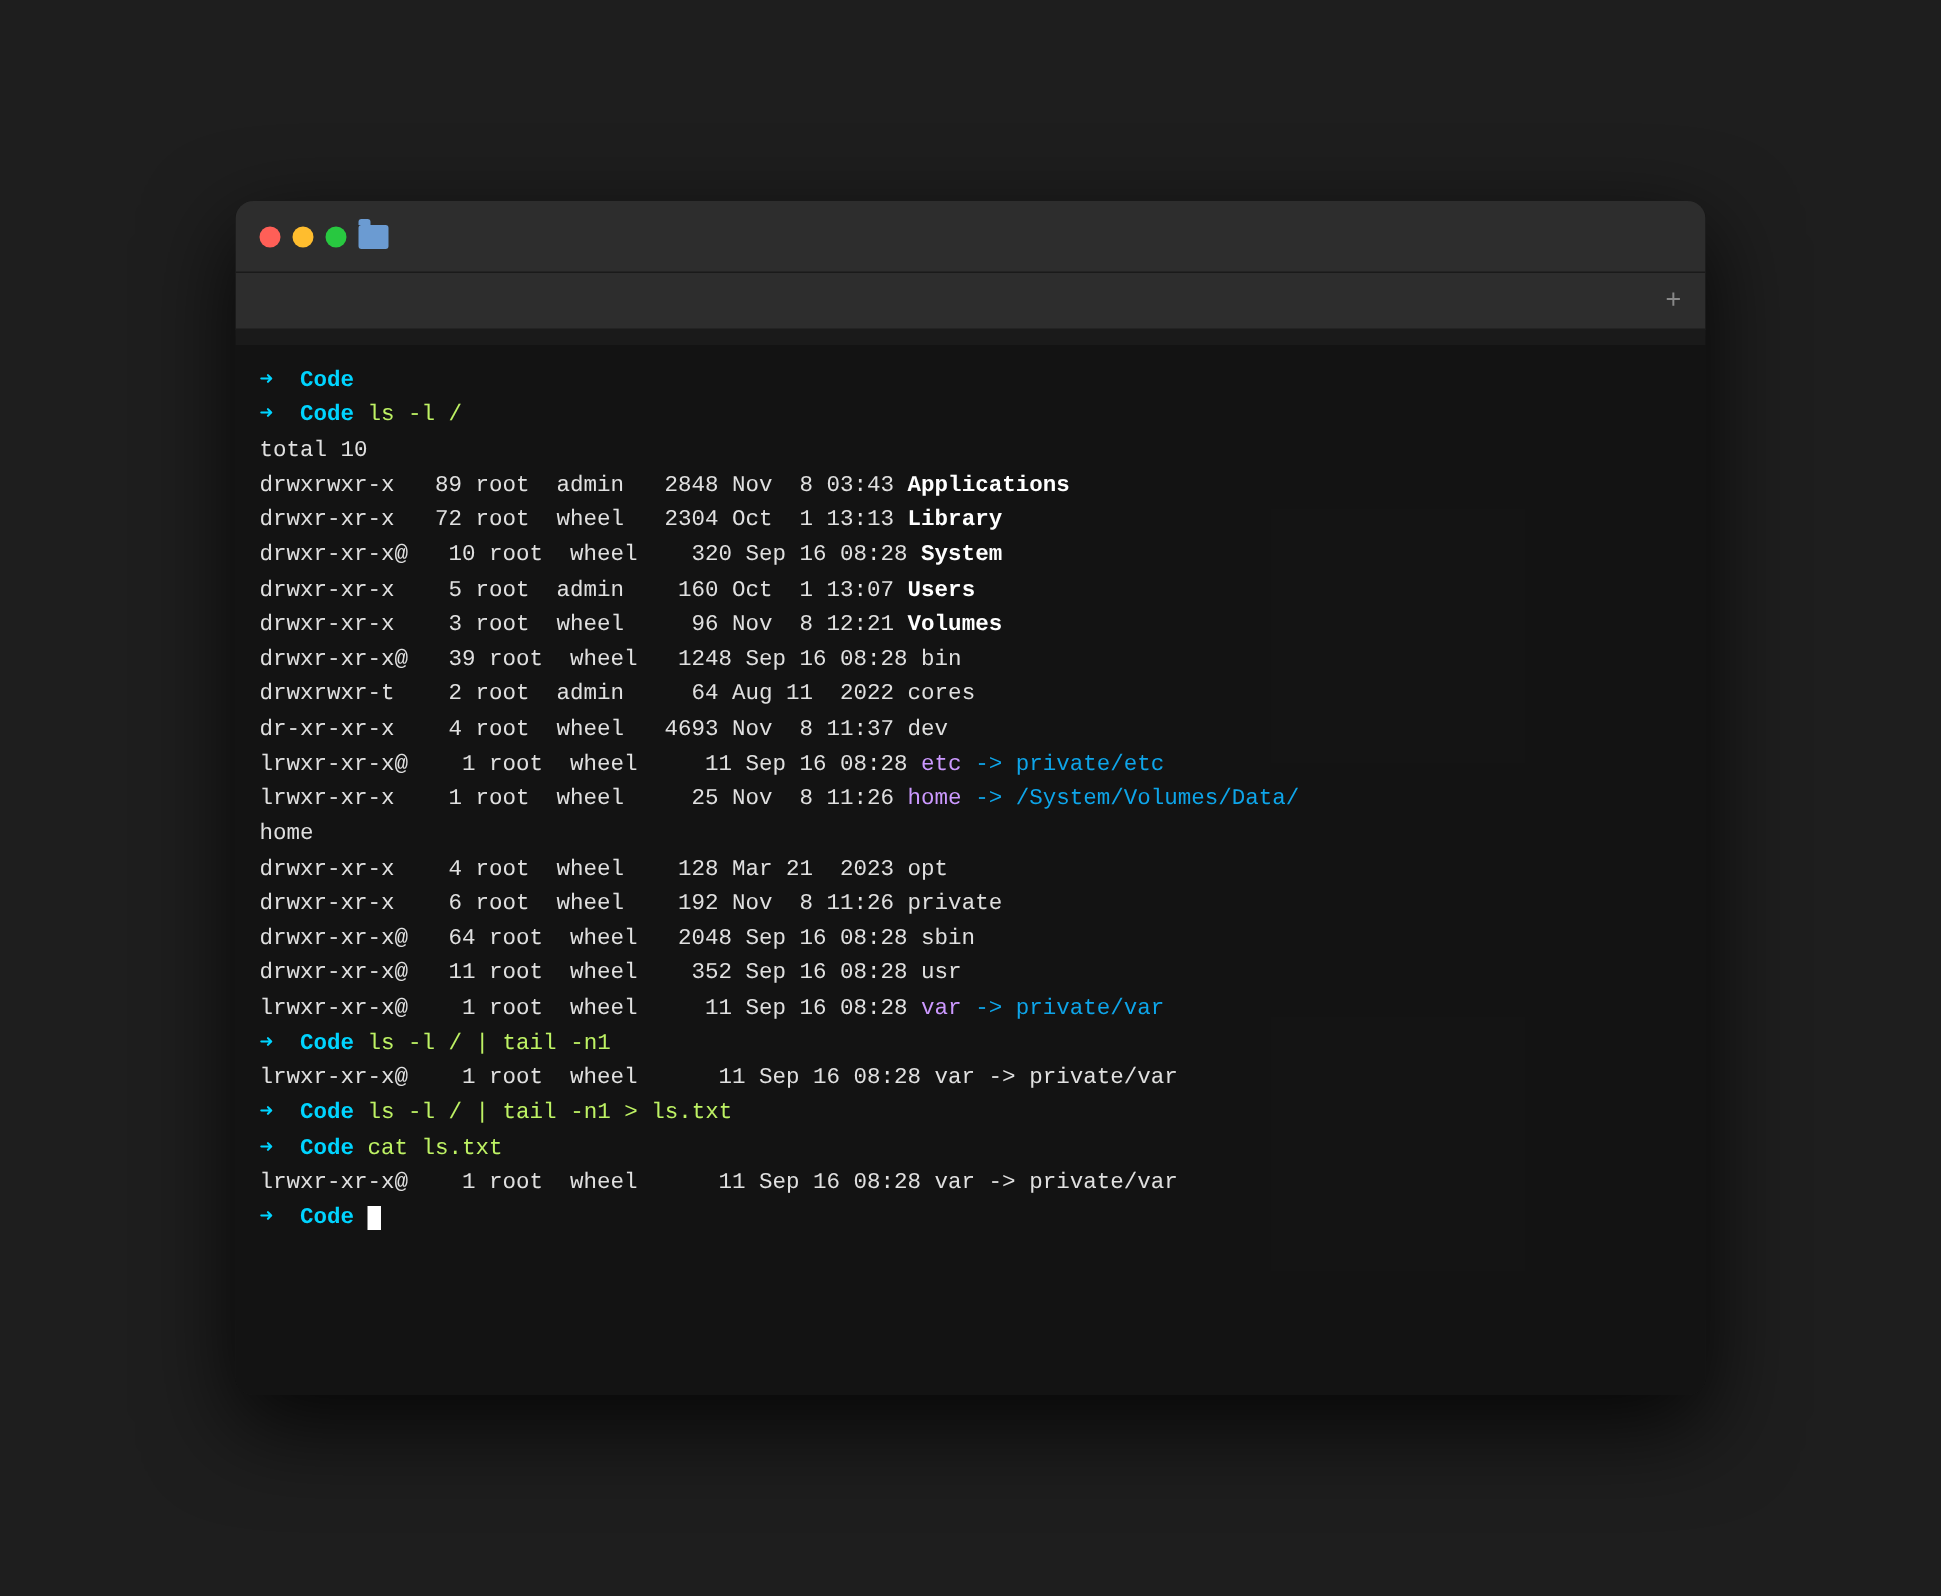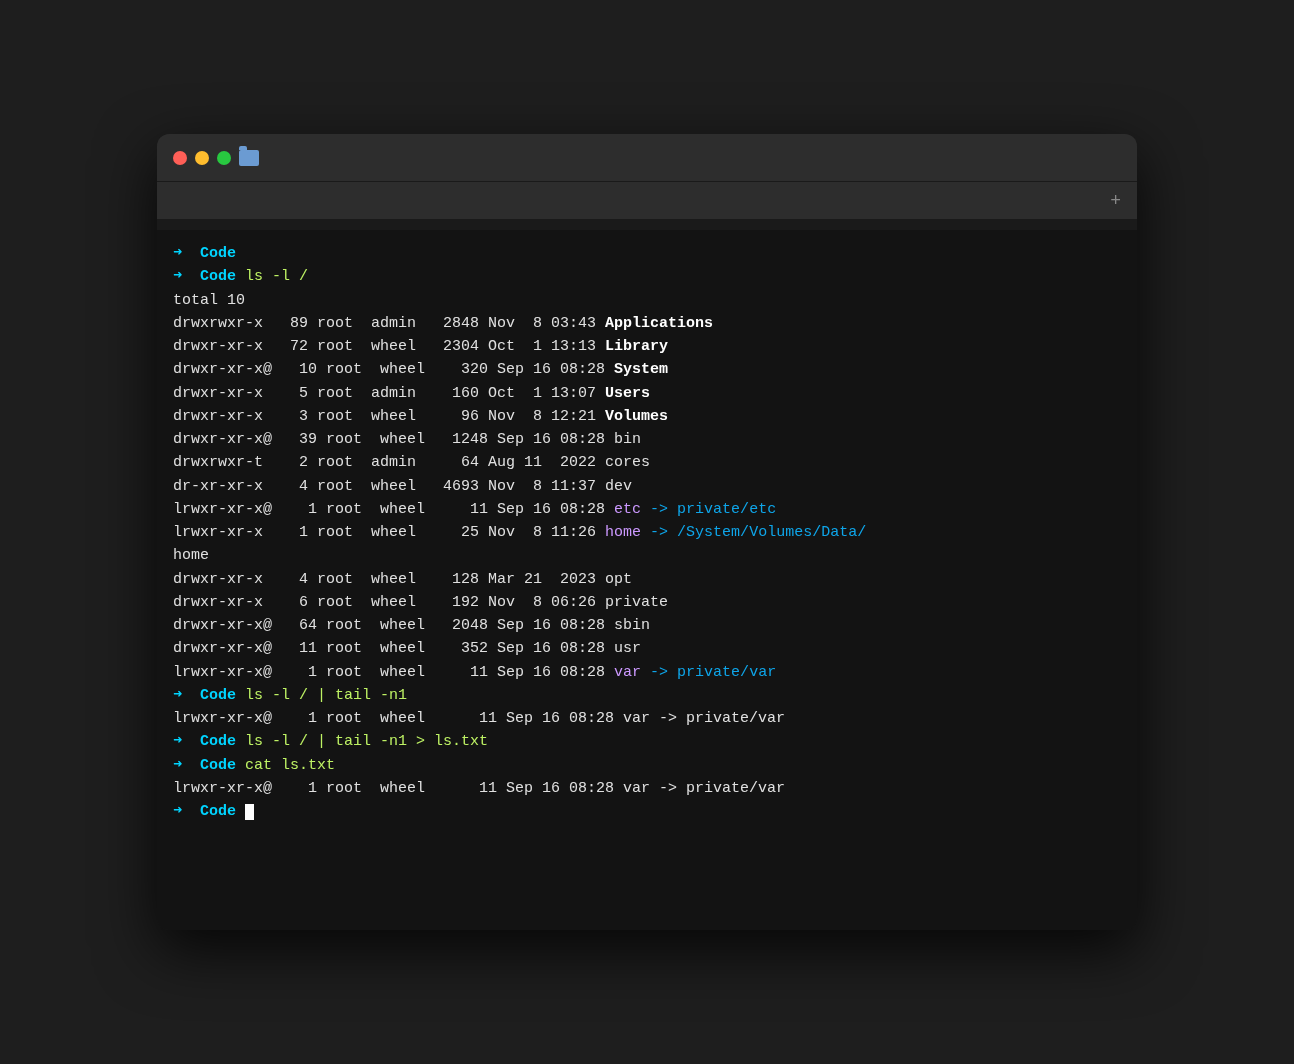--- a/index.html
+++ b/index.html
@@ -205,21 +205,21 @@
       <div class="line"><span class="perm">drwxr-xr-x@   10 root  wheel    320 Sep 16 08:28 </span><span class="dir-name-bold">System</span></div>
       <div class="line"><span class="perm">drwxr-xr-x    5 root  admin    160 Oct  1 13:07 </span><span class="dir-name-bold">Users</span></div>
       <div class="line"><span class="perm">drwxr-xr-x    3 root  wheel     96 Nov  8 12:21 </span><span class="dir-name-bold">Volumes</span></div>
       <div class="line"><span class="perm">drwxr-xr-x@   39 root  wheel   1248 Sep 16 08:28 </span><span class="plain">bin</span></div>
       <div class="line"><span class="perm">drwxrwxr-t    2 root  admin     64 Aug 11  2022 </span><span class="plain">cores</span></div>
       <div class="line"><span class="perm">dr-xr-xr-x    4 root  wheel   4693 Nov  8 11:37 </span><span class="plain">dev</span></div>
       <div class="line"><span class="perm">lrwxr-xr-x@    1 root  wheel     11 Sep 16 08:28 </span><span class="symlink-name">etc</span> <span class="symlink-target">-&gt; private/etc</span></div>
       <div class="line"><span class="perm">lrwxr-xr-x    1 root  wheel     25 Nov  8 11:26 </span><span class="symlink-name">home</span> <span class="symlink-target">-&gt; /System/Volumes/Data/</span></div>
       <div class="line"><span class="plain">home</span></div>
       <div class="line"><span class="perm">drwxr-xr-x    4 root  wheel    128 Mar 21  2023 </span><span class="plain">opt</span></div>
-      <div class="line"><span class="perm">drwxr-xr-x    6 root  wheel    192 Nov  8 06:26 </span><span class="plain">private</span></div>
+      <div class="line"><span class="perm">drwxr-xr-x    6 root  wheel    192 Nov  8 11:26 </span><span class="plain">private</span></div>
       <div class="line"><span class="perm">drwxr-xr-x@   64 root  wheel   2048 Sep 16 08:28 </span><span class="plain">sbin</span></div>
       <div class="line"><span class="perm">drwxr-xr-x@   11 root  wheel    352 Sep 16 08:28 </span><span class="plain">usr</span></div>
       <div class="line"><span class="perm">lrwxr-xr-x@    1 root  wheel     11 Sep 16 08:28 </span><span class="symlink-name">var</span> <span class="symlink-target">-&gt; private/var</span></div>
       <div class="line"><span class="prompt-arrow">➜ </span><span class="prompt-dir"> Code</span><span class="prompt-cmd"> ls -l / | tail -n1</span></div>
       <div class="line"><span class="plain">lrwxr-xr-x@    1 root  wheel      11 Sep 16 08:28 var -&gt; private/var</span></div>
       <div class="line"><span class="prompt-arrow">➜ </span><span class="prompt-dir"> Code</span><span class="prompt-cmd"> ls -l / | tail -n1 &gt; ls.txt</span></div>
       <div class="line"><span class="prompt-arrow">➜ </span><span class="prompt-dir"> Code</span><span class="prompt-cmd"> cat ls.txt</span></div>
       <div class="line"><span class="plain">lrwxr-xr-x@    1 root  wheel      11 Sep 16 08:28 var -&gt; private/var</span></div>
       <div class="line"><span class="prompt-arrow">➜ </span><span class="prompt-dir"> Code</span> <span class="cursor"></span></div>
     </div>

